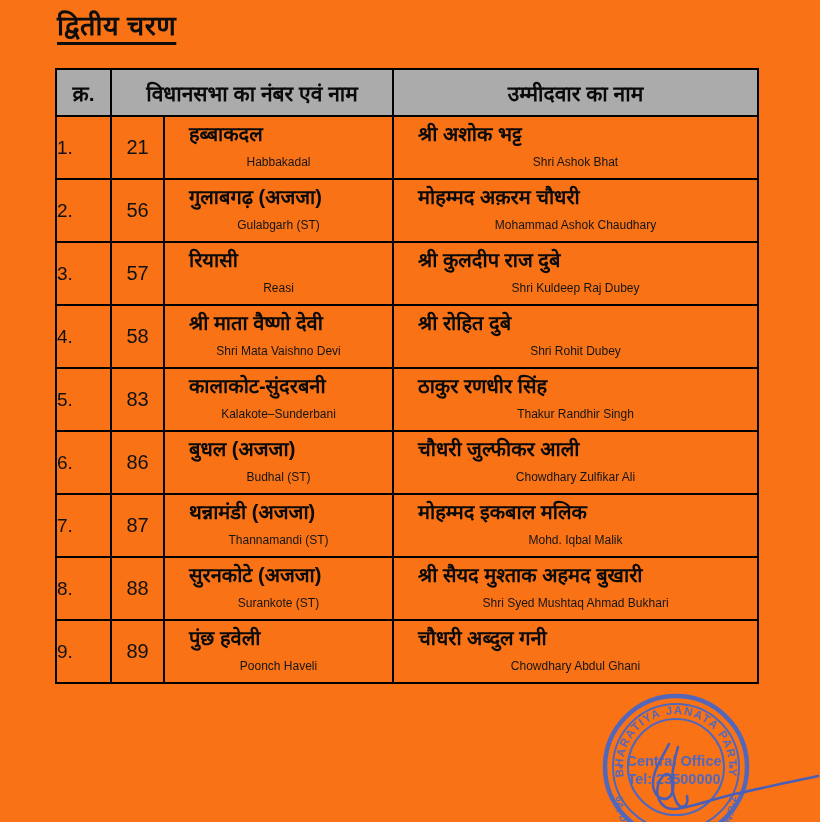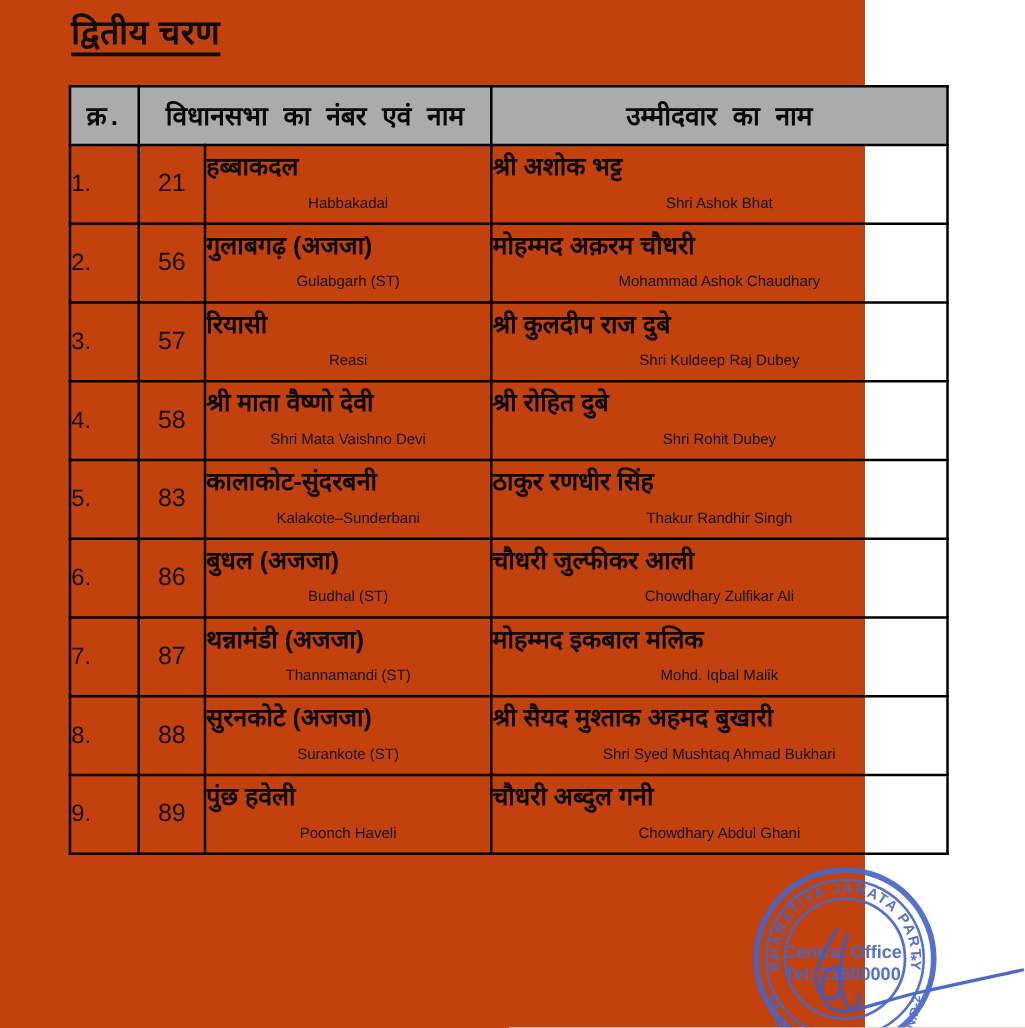--- a/index.html
+++ b/index.html
@@ -7,23 +7,23 @@
     padding: 0;
     width: 820px;
     height: 822px;
     background: #ffffff;
     overflow: hidden;
     font-family: "Liberation Sans", "DejaVu Sans", sans-serif;
     color: #000;
   }
   .page {
     position: relative;
-    width: 692px;
+    width: 820px;
     height: 822px;
-    background: #c2410c;
+    background: #f97316;
   }
   .doc-title {
     position: absolute;
     left: 57px;
     top: 6px;
     font-size: 27px;
     font-weight: 700;
     color: #0d0d0d;
     text-decoration: underline;
     text-decoration-thickness: 2.5px;
@@ -44,21 +44,20 @@
     padding: 0;
     vertical-align: middle;
   }
   thead th {
     background: var(--header-bg, #ABABAB);
     height: 45px;
     font-size: 21px;
     font-weight: 700;
     text-align: center;
     color: #0a0a0a;
-    font-family: Liberation Mono, monospace;
   }
   tbody tr { height: 63px; }
   td.serial {
     font-size: 19px;
     text-align: left;
     padding-left: 9px;
     color: #111;
   }
   td.num {
     font-size: 20px;
@@ -68,20 +67,21 @@
   td.name, td.cand {
     padding: 2px 4px 2px 9px;
   }
   .hi {
     font-size: 20px;
     font-weight: 700;
     line-height: 29px;
     color: #0a0a0a;
     white-space: nowrap;
     overflow: hidden;
+    padding-left: 24px;
   }
   .en {
     font-size: 12px;
     font-weight: 400;
     line-height: 26px;
     color: #141414;
     white-space: nowrap;
     overflow: hidden;
     text-align: center;
   }

